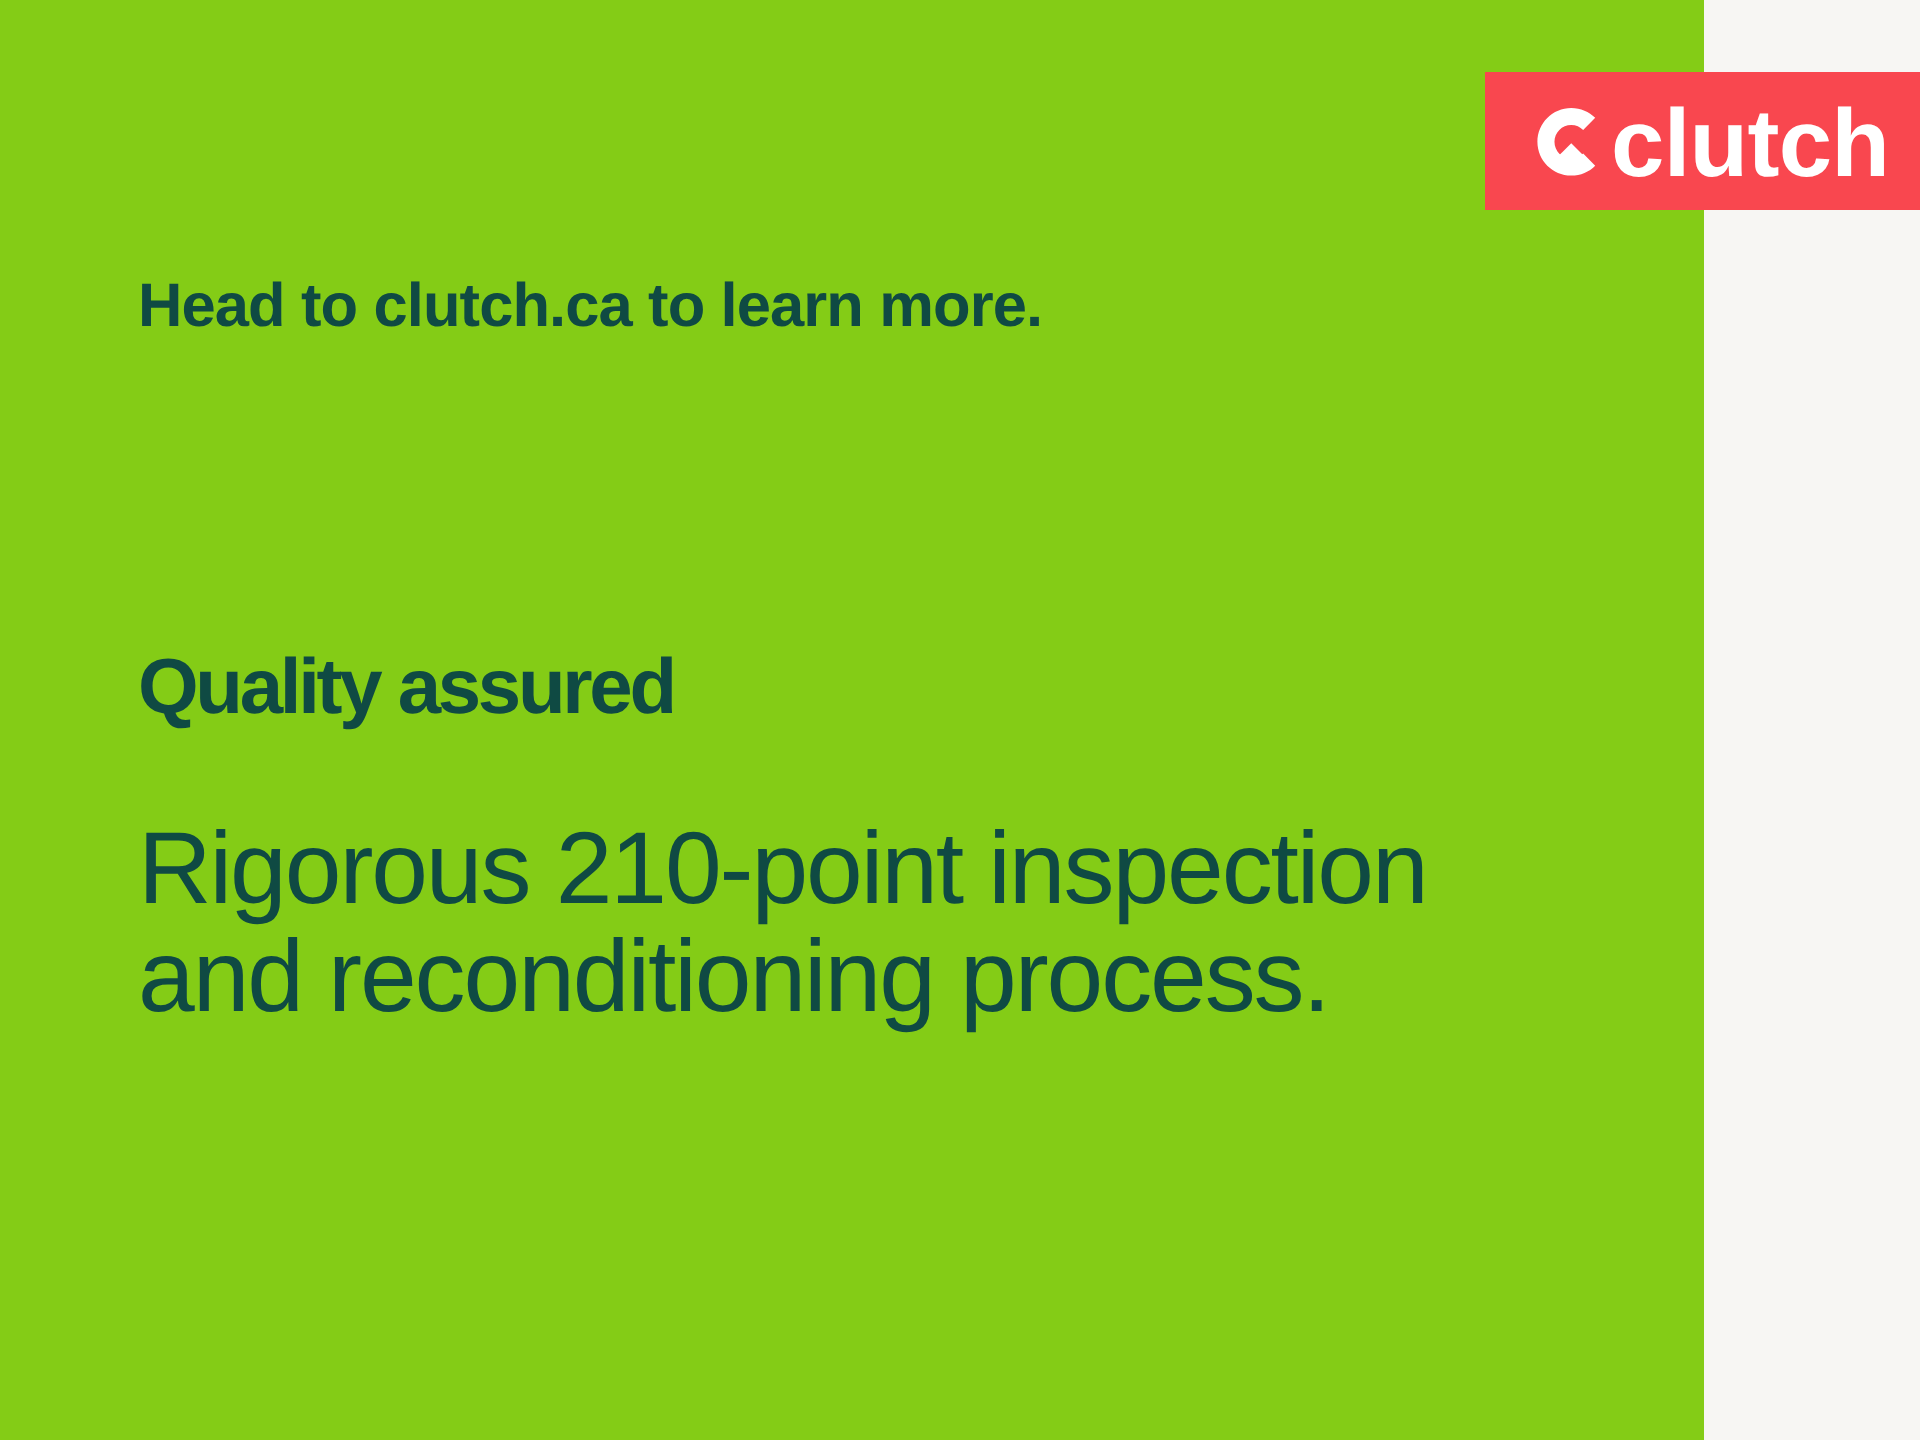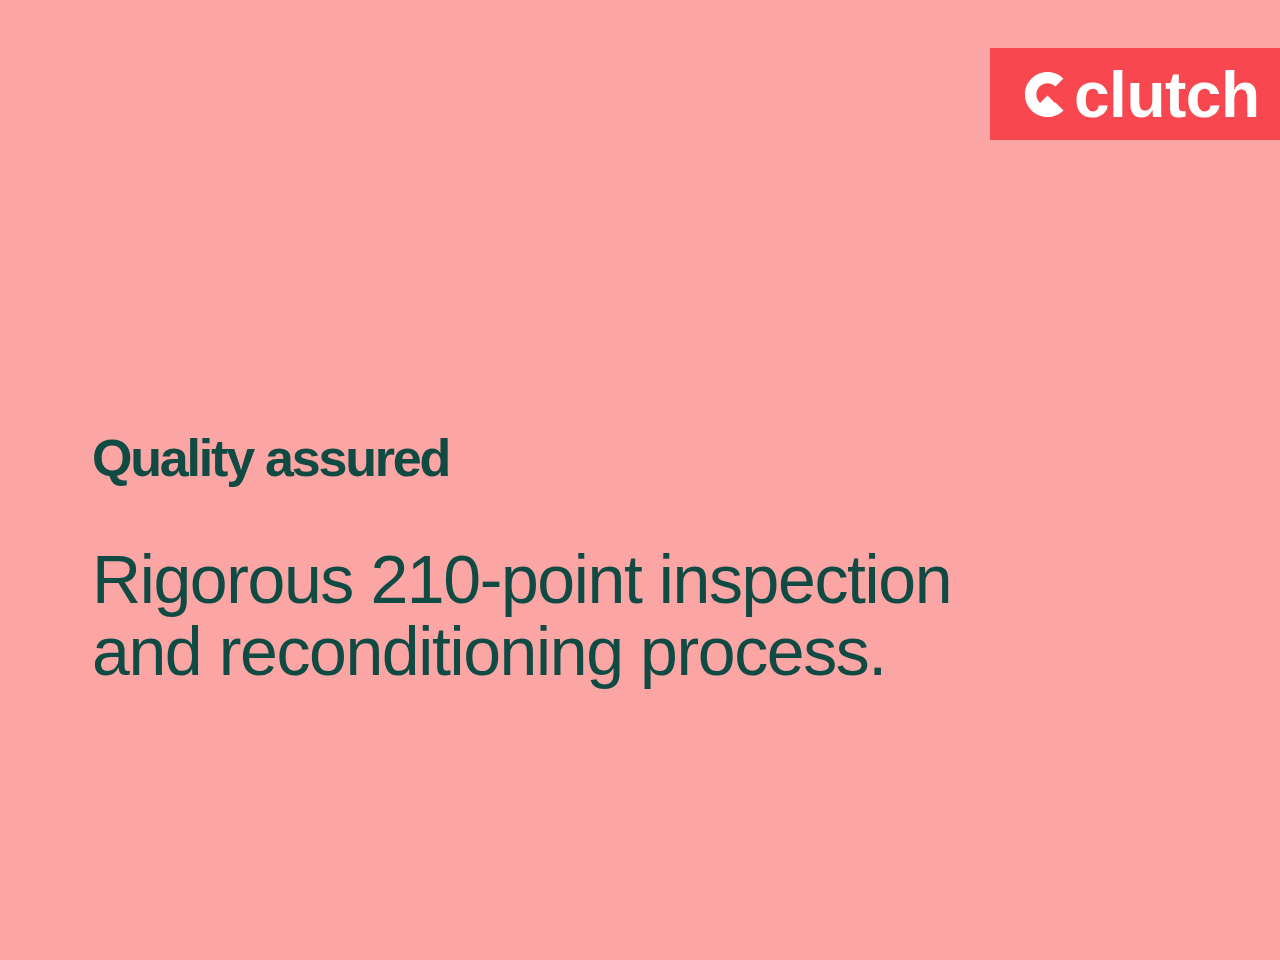--- a/index.html
+++ b/index.html
@@ -10,23 +10,23 @@
   body {
     width: 1280px;
     height: 960px;
     overflow: hidden;
     font-family: "Liberation Sans", sans-serif;
     background: #f7f6f3;
   }
 
   #slide {
     position: relative;
-    width: 1280px;
+    width: 1136px;
     height: 960px;
-    background: #fca5a5;
+    background: #84cc16;
   }
 
   
   .brand-banner {
     position: absolute;
     left: 990px;
     top: 48px;
     width: 290px;          
     height: 92px;
     background: #f9474f;
@@ -123,20 +123,21 @@
         <path fill="#ffffff" d="M50 52
                  L68.5 70.5
                  A26 26 0 0 1 31.5 70.5
                  Z"></path>
       </svg>
 
       <span class="wordmark">clutch</span>
     </div>
   </div>
 
+  <div class="tagline">Head to clutch.ca to learn more.</div>
 
   <div class="headline">Quality assured</div>
 
   <div class="subcopy">
     <span class="line">Rigorous 210-point inspection</span>
     <span class="line">and reconditioning process.</span>
   </div>
 
 </div>
 

